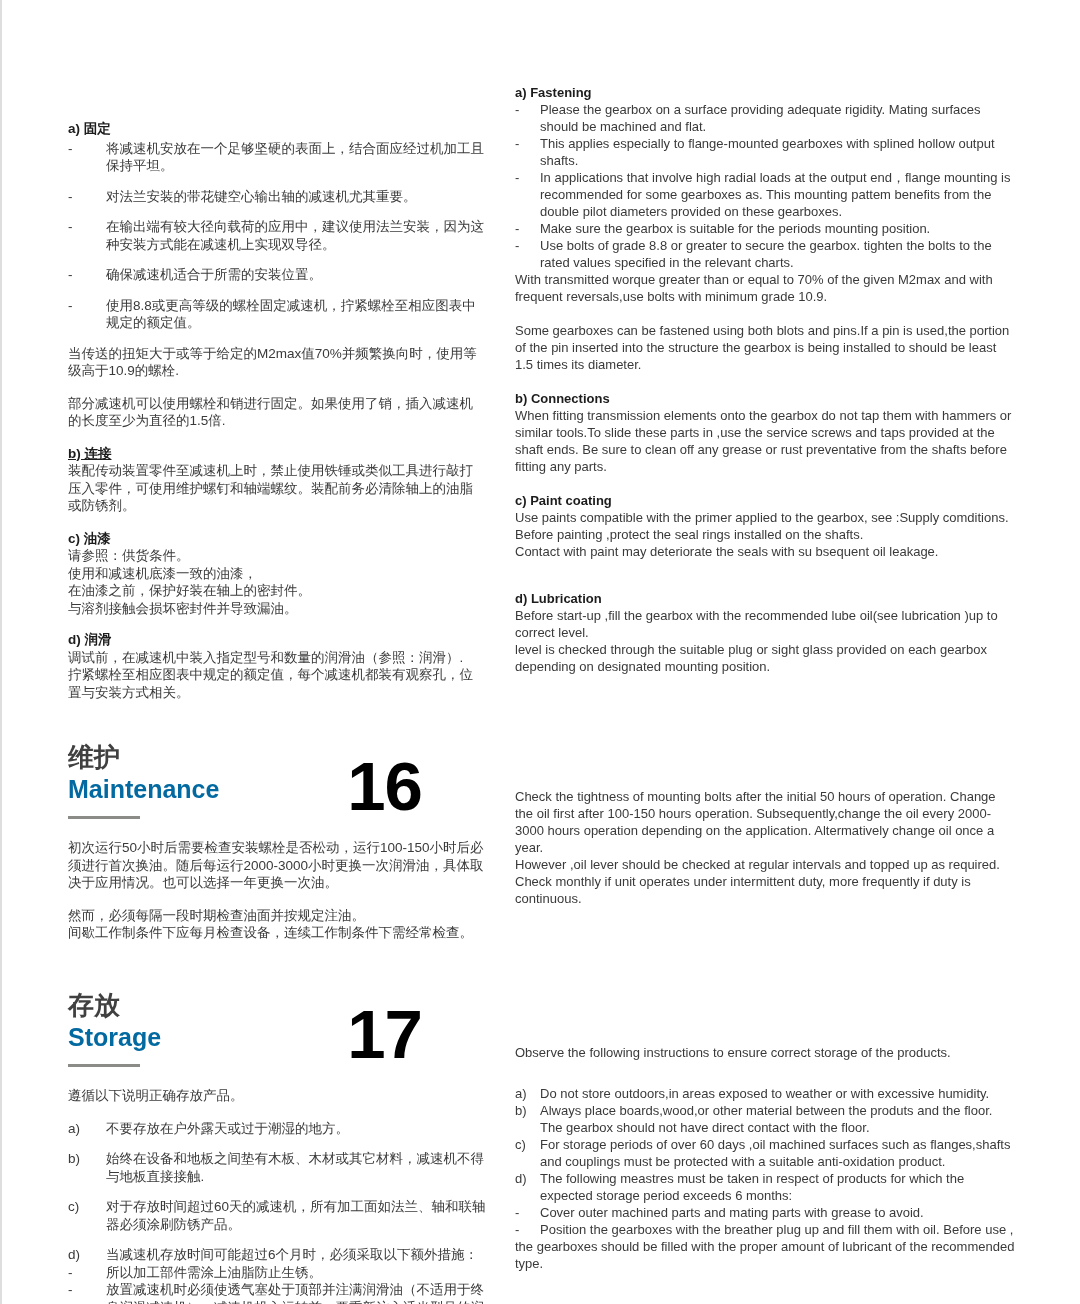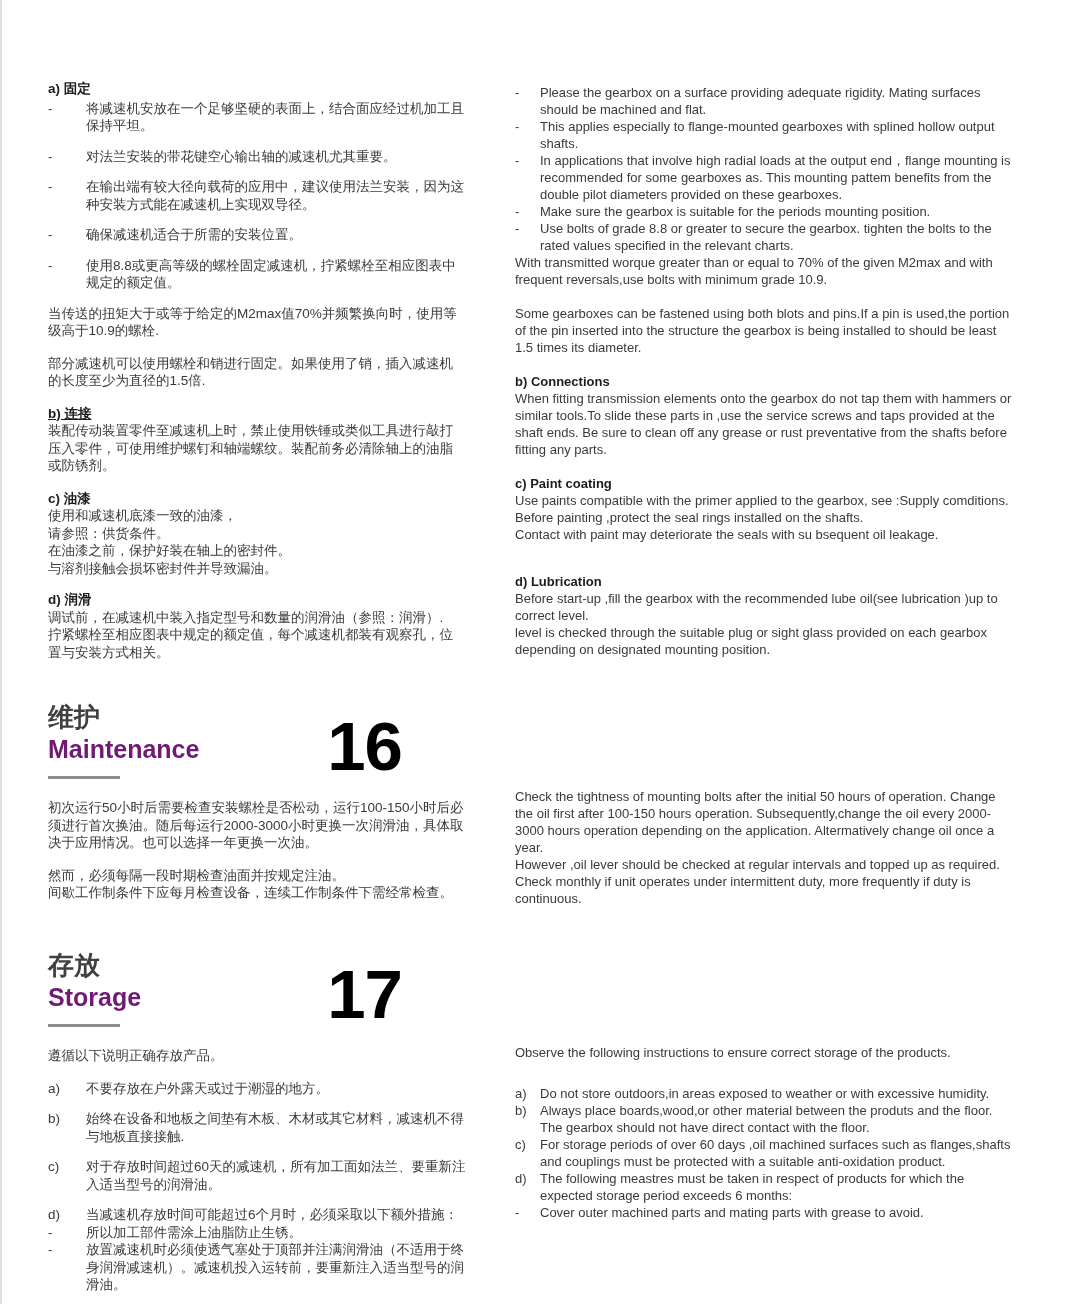--- a/index.html
+++ b/index.html
@@ -3,37 +3,37 @@
 <meta charset="utf-8">
 <style>
   html,body { margin:0; padding:0; background:#ffffff; }
   #page {
     position:relative; width:1080px; height:1304px; background:#ffffff;
     font-family:"Liberation Sans","DejaVu Sans",sans-serif; overflow:hidden;
   }
   .edge-line { position:absolute; left:0; top:0; width:2px; height:100%; background:#dedede; }
 
   .col { position:absolute; }
-  .cjk { left:48px;  width:418px; font-size:13.5px; line-height:17.5px; color:#3a3a3a; }
+  .cjk { left:68px;  width:418px; font-size:13.5px; line-height:17.5px; color:#3a3a3a;margin-top:40px; }
   .en  { left:515px; width:500px; font-size:13px;   line-height:17px;   color:#3a3a3a; }
 
   .h { font-weight:bold; color:#1c1c1c; }
   .gap-top { margin-top:24px;text-decoration:underline; }
   .bullet { display:flex; }
   .cjk .bullet { margin-bottom:13px; }
   .cjk .bullet .marker { flex:none; width:38px; }
   .en  .bullet { margin-bottom:0; }
   .en  .bullet .marker { flex:none; width:25px; }
   .para { margin-bottom:15px; }
   .en .para { margin-bottom:17px; }
   .line { margin:0; }
   .mb0 { margin-bottom:0 !important; }
 
   .title-zh { font-size:26px; font-weight:bold; color:#404040; line-height:34px; }
-  .title-en { font-size:25px; font-weight:bold; color:#701a75; line-height:30px; }
+  .title-en { font-size:25px; font-weight:bold; color:#0369a1; line-height:30px; }
   .rule { width:72px; height:3px; background:#8b8b87; margin:12px 0 20px 0; }
   .pagenum {
     position:absolute; right:64px; top:12px;
     font-size:69px; font-weight:bold; color:#000000; line-height:1; letter-spacing:-1px;
   }
   .sect-head { position:relative; }
   .inline-marker { display:inline-block; width:25px; }
 </style>
 </head>
 <body>
@@ -65,31 +65,32 @@
       <span>使用8.8或更高等级的螺栓固定减速机，拧紧螺栓至相应图表中规定的额定值。</span>
     </div>
 
     <div class="para" style="margin-top:4px">当传送的扭矩大于或等于给定的M2max值70%并频繁换向时，使用等级高于10.9的螺栓.</div>
     <div class="para">部分减速机可以使用螺栓和销进行固定。如果使用了销，插入减速机的长度至少为直径的1.5倍.</div>
 
     <div class="h gap-top" style="margin-top:14px">b) 连接</div>
     <div class="para">装配传动装置零件至减速机上时，禁止使用铁锤或类似工具进行敲打压入零件，可使用维护螺钉和轴端螺纹。装配前务必清除轴上的油脂或防锈剂。</div>
 
     <div class="h" style="margin-top:14px">c) 油漆</div>
+    <div class="line">请参照：供货条件。</div>
     <div class="line">使用和减速机底漆一致的油漆，</div>
-    <div class="line">请参照：供货条件。</div>
     <div class="line">在油漆之前，保护好装在轴上的密封件。</div>
     <div class="line">与溶剂接触会损坏密封件并导致漏油。</div>
 
     <div class="h" style="margin-top:14px">d) 润滑</div>
     <div class="line">调试前，在减速机中装入指定型号和数量的润滑油（参照：润滑）.</div>
     <div class="line">拧紧螺栓至相应图表中规定的额定值，每个减速机都装有观察孔，位置与安装方式相关。</div>
   </section>
 
   <section class="col en" style="top:84px">
+    <div class="h">a)  Fastening</div>
 
     <div class="bullet">
       <span class="marker">-</span>
       <span>Please the gearbox on a surface providing adequate rigidity. Mating surfaces should be machined and flat.</span>
     </div>
     <div class="bullet">
       <span class="marker">-</span>
       <span>This applies especially to flange-mounted gearboxes with splined hollow output shafts.</span>
     </div>
     <div class="bullet">
@@ -151,21 +152,21 @@
     <div class="bullet">
       <span class="marker">a)</span>
       <span>不要存放在户外露天或过于潮湿的地方。</span>
     </div>
     <div class="bullet">
       <span class="marker">b)</span>
       <span>始终在设备和地板之间垫有木板、木材或其它材料，减速机不得与地板直接接触.</span>
     </div>
     <div class="bullet">
       <span class="marker">c)</span>
-      <span>对于存放时间超过60天的减速机，所有加工面如法兰、要重新注入适当型号的润滑油。</span>
+      <span>对于存放时间超过60天的减速机，所有加工面如法兰、轴和联轴器必须涂刷防锈产品。</span>
     </div>
     <div class="bullet mb0">
       <span class="marker">d)</span>
       <span>当减速机存放时间可能超过6个月时，必须采取以下额外措施：</span>
     </div>
     <div class="bullet mb0">
       <span class="marker">-</span>
       <span>所以加工部件需涂上油脂防止生锈。</span>
     </div>
     <div class="bullet mb0">
@@ -190,14 +191,17 @@
       <span>For storage periods of over 60 days ,oil machined surfaces such as flanges,shafts and couplings must be protected with a suitable anti-oxidation product.</span>
     </div>
     <div class="bullet">
       <span class="marker">d)</span>
       <span>The following meastres must be taken in respect of products for which the expected storage period exceeds 6 months:</span>
     </div>
     <div class="bullet">
       <span class="marker">-</span>
       <span>Cover outer machined parts and mating parts with grease to avoid.</span>
     </div>
+    <div class="line">
+      <span class="inline-marker">-</span><span>Position the gearboxes with the breather plug up and fill them with oil. Before use , the gearboxes should be filled with the proper amount of lubricant of the recommended type.</span>
+    </div>
   </section>
 </div>
 
 </body></html>

